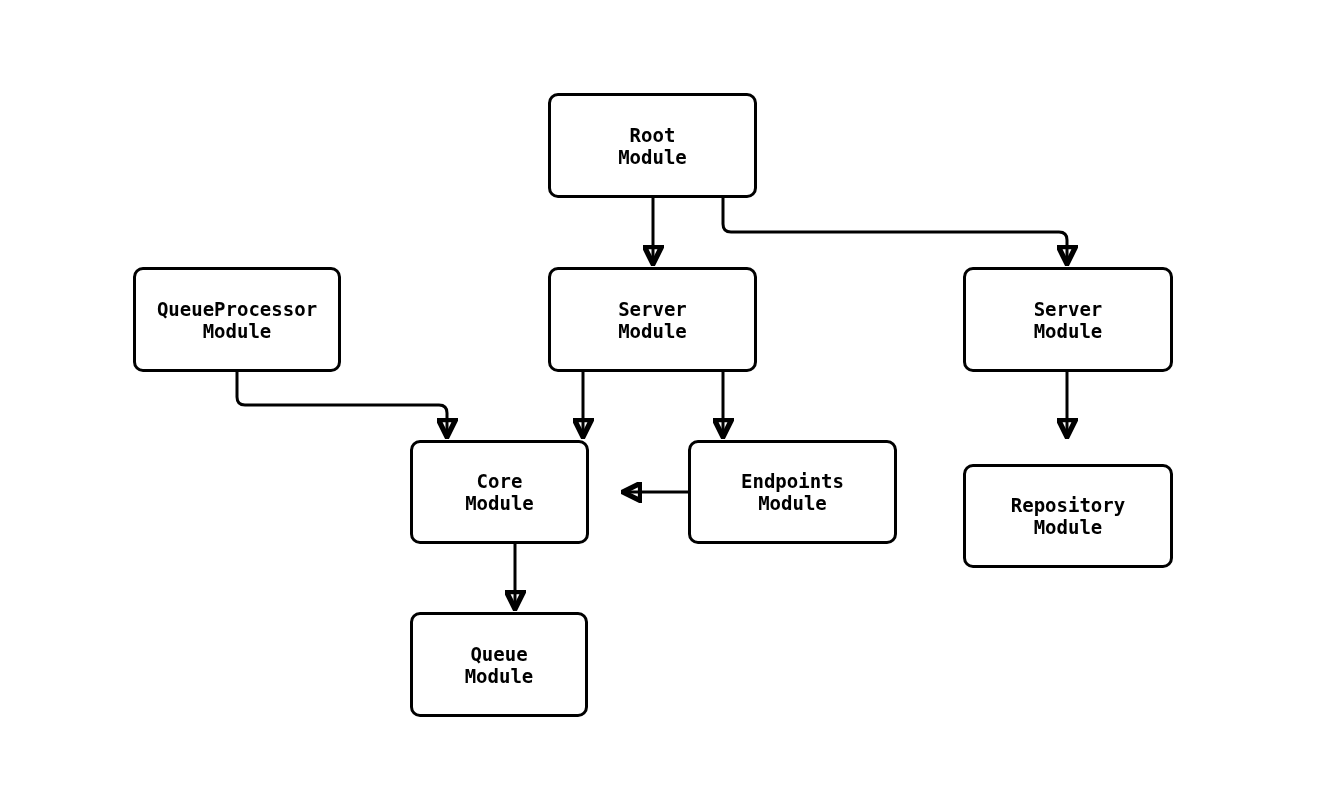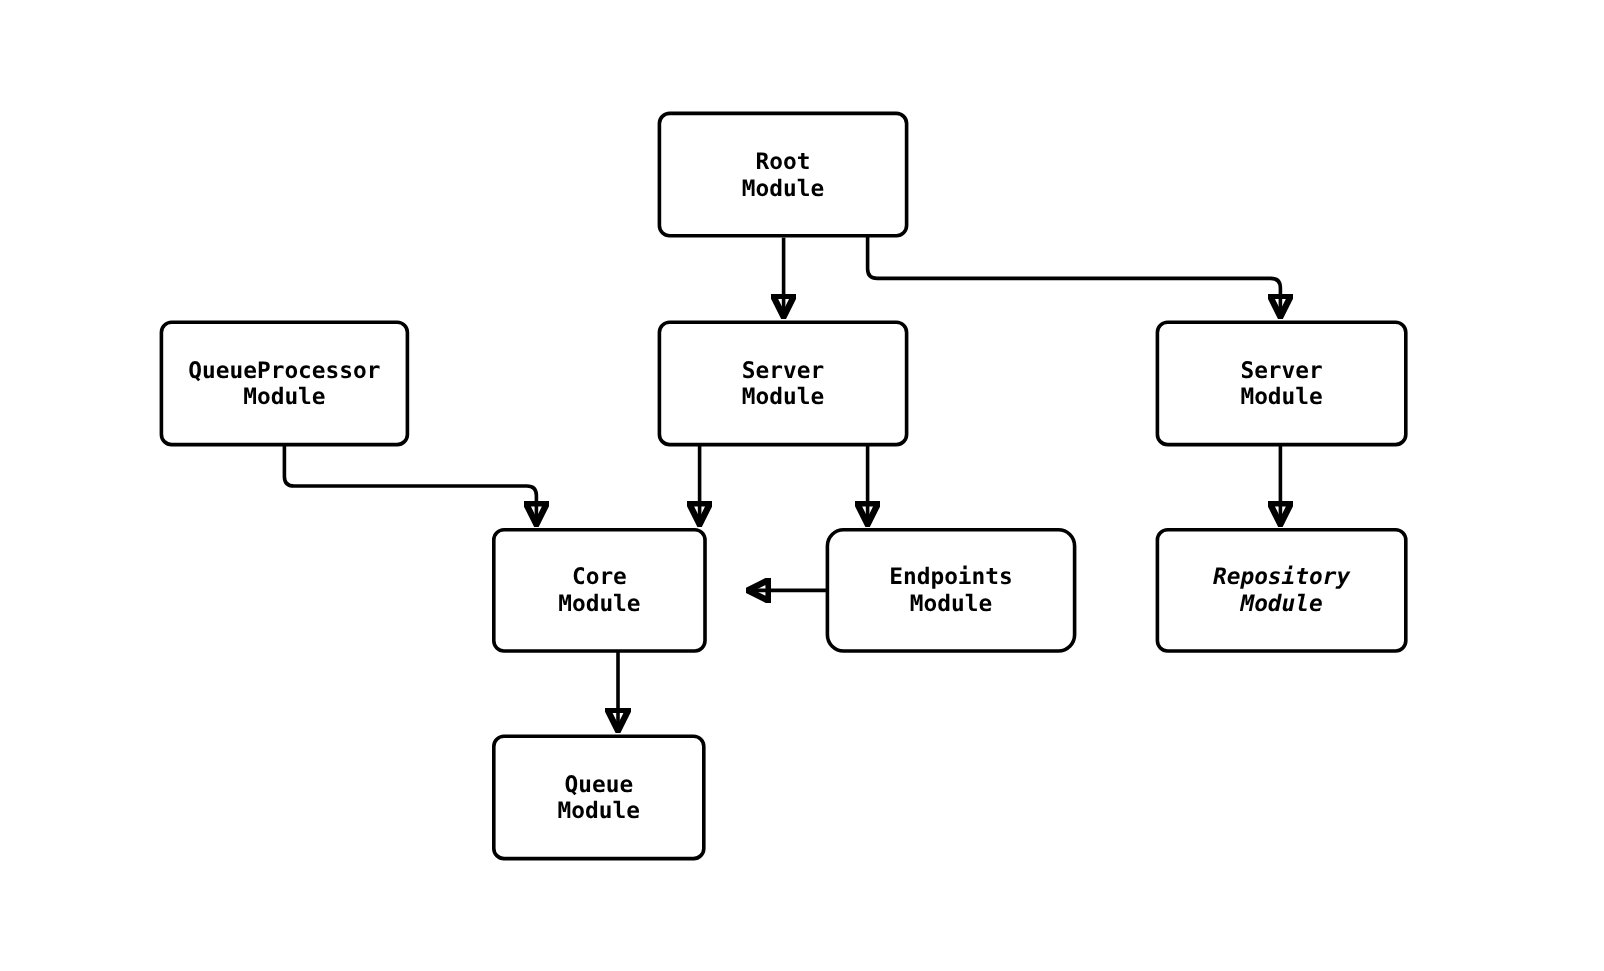--- a/index.html
+++ b/index.html
@@ -84,26 +84,26 @@
   <div class="node" style="left:963px; top:267px; width:210px; height:105px;">
     <span class="node-label">Server
 Module</span>
   </div>
 
   <div class="node" style="left:410px; top:440px; width:179px; height:104px;">
     <span class="node-label">Core
 Module</span>
   </div>
 
-  <div class="node" style="left:688px; top:440px; width:209px; height:104px;border-radius:15px;">
+  <div class="node" style="left:688px; top:440px; width:209px; height:104px;">
     <span class="node-label">Endpoints
 Module</span>
   </div>
 
-  <div class="node" style="left:963px; top:440px; width:210px; height:104px;font-style:italic;">
+  <div class="node" style="left:963px; top:464px; width:210px; height:104px;">
     <span class="node-label">Repository
 Module</span>
   </div>
 
   <div class="node" style="left:410px; top:612px; width:178px; height:105px;">
     <span class="node-label">Queue
 Module</span>
   </div>
 
 </div>

